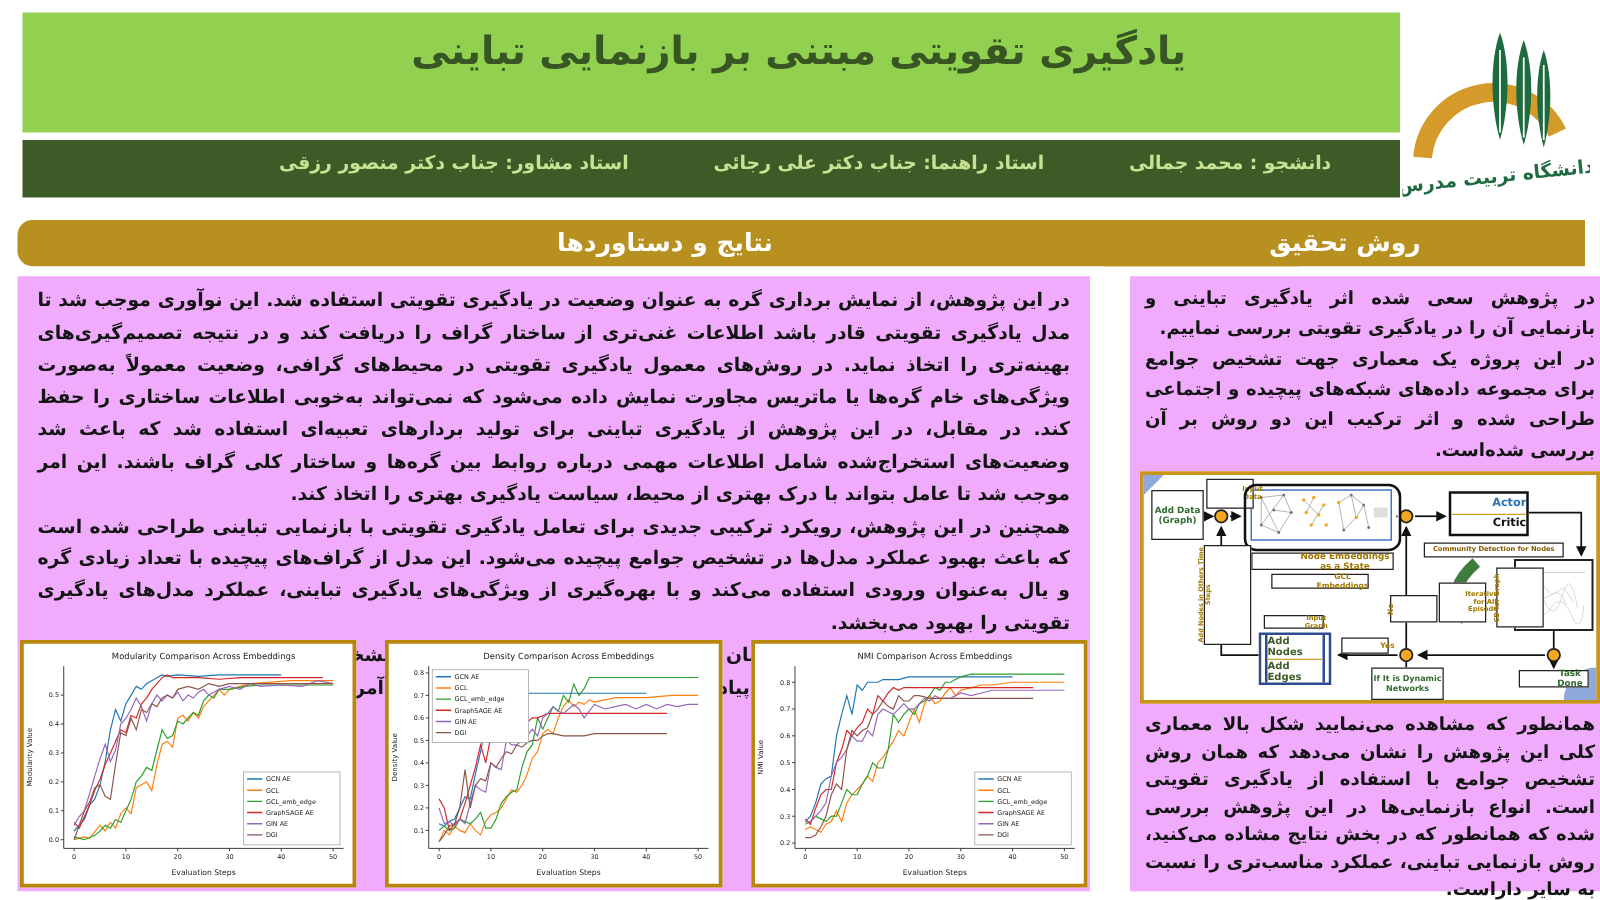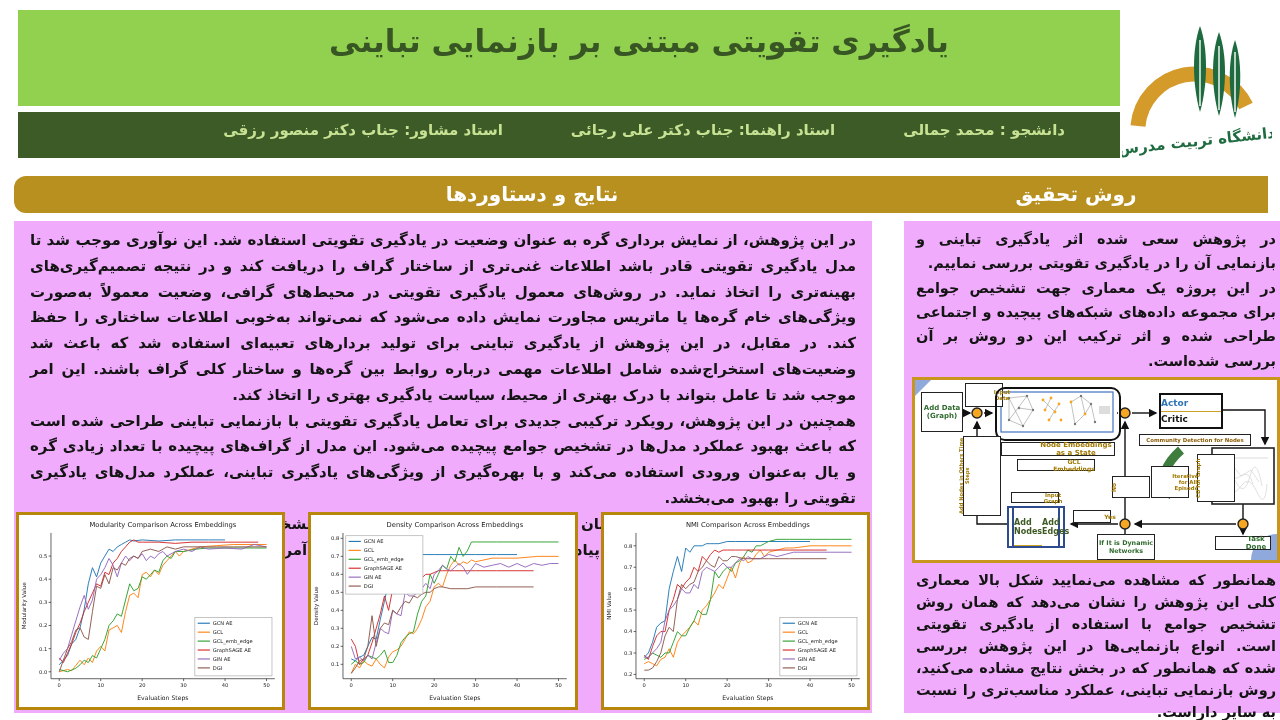--- a/index.html
+++ b/index.html
@@ -34,27 +34,27 @@
         border:3px solid #c9951c;box-sizing:border-box;}
   .diagram svg.wires{position:absolute;left:0;top:0;width:100%;height:100%;}
   .dlabel{position:absolute;background:#fff;border:1px solid #222;text-align:center;
         font-weight:bold;box-sizing:border-box;display:flex;align-items:center;justify-content:center;}
   .gold{color:#a07800;padding-left:36px;}
   .greent{color:#2f6b2f;}
   .vert{writing-mode:vertical-rl;transform:rotate(180deg);}
   .embed-outer{position:absolute;left:80px;top:7px;width:122px;height:50px;border:2px solid #111;
         border-radius:10px;background:transparent;}
   .actor-critic{position:absolute;left:244px;top:13px;width:64px;height:36px;border:2px solid #111;
-        background:#fff;text-align:left;font-weight:bold;box-sizing:border-box;}
+        background:#fff;text-align:right;font-weight:bold;box-sizing:border-box;}
   .actor-critic .a{color:#2e74b5;font-size:9px;border-bottom:1.5px solid #c9a227;line-height:16px;}
   .actor-critic .c{color:#111;font-size:9px;line-height:15px;}
   .addbox{position:absolute;left:92px;top:126px;width:58px;height:42px;border:2px solid #2e4b8f;
         background:#fff;box-sizing:border-box;}
   .addbox .inner{position:absolute;left:3px;right:3px;top:0;bottom:0;border-left:2px solid #2e4b8f;
-        border-right:2px solid #2e4b8f;display:flex;}
+        border-right:2px solid #2e4b8f;display:flex;flex-direction:column;}
   .addbox .row{flex:1;display:flex;align-items:center;justify-content:center;
         font-size:8px;font-weight:bold;color:#3e5a24;}
   .addbox .row:first-child{border-bottom:1.5px solid #c9a227;}
 </style>
 </head>
 <body>
 
 <div class="page">
 
   <div class="title-band">

